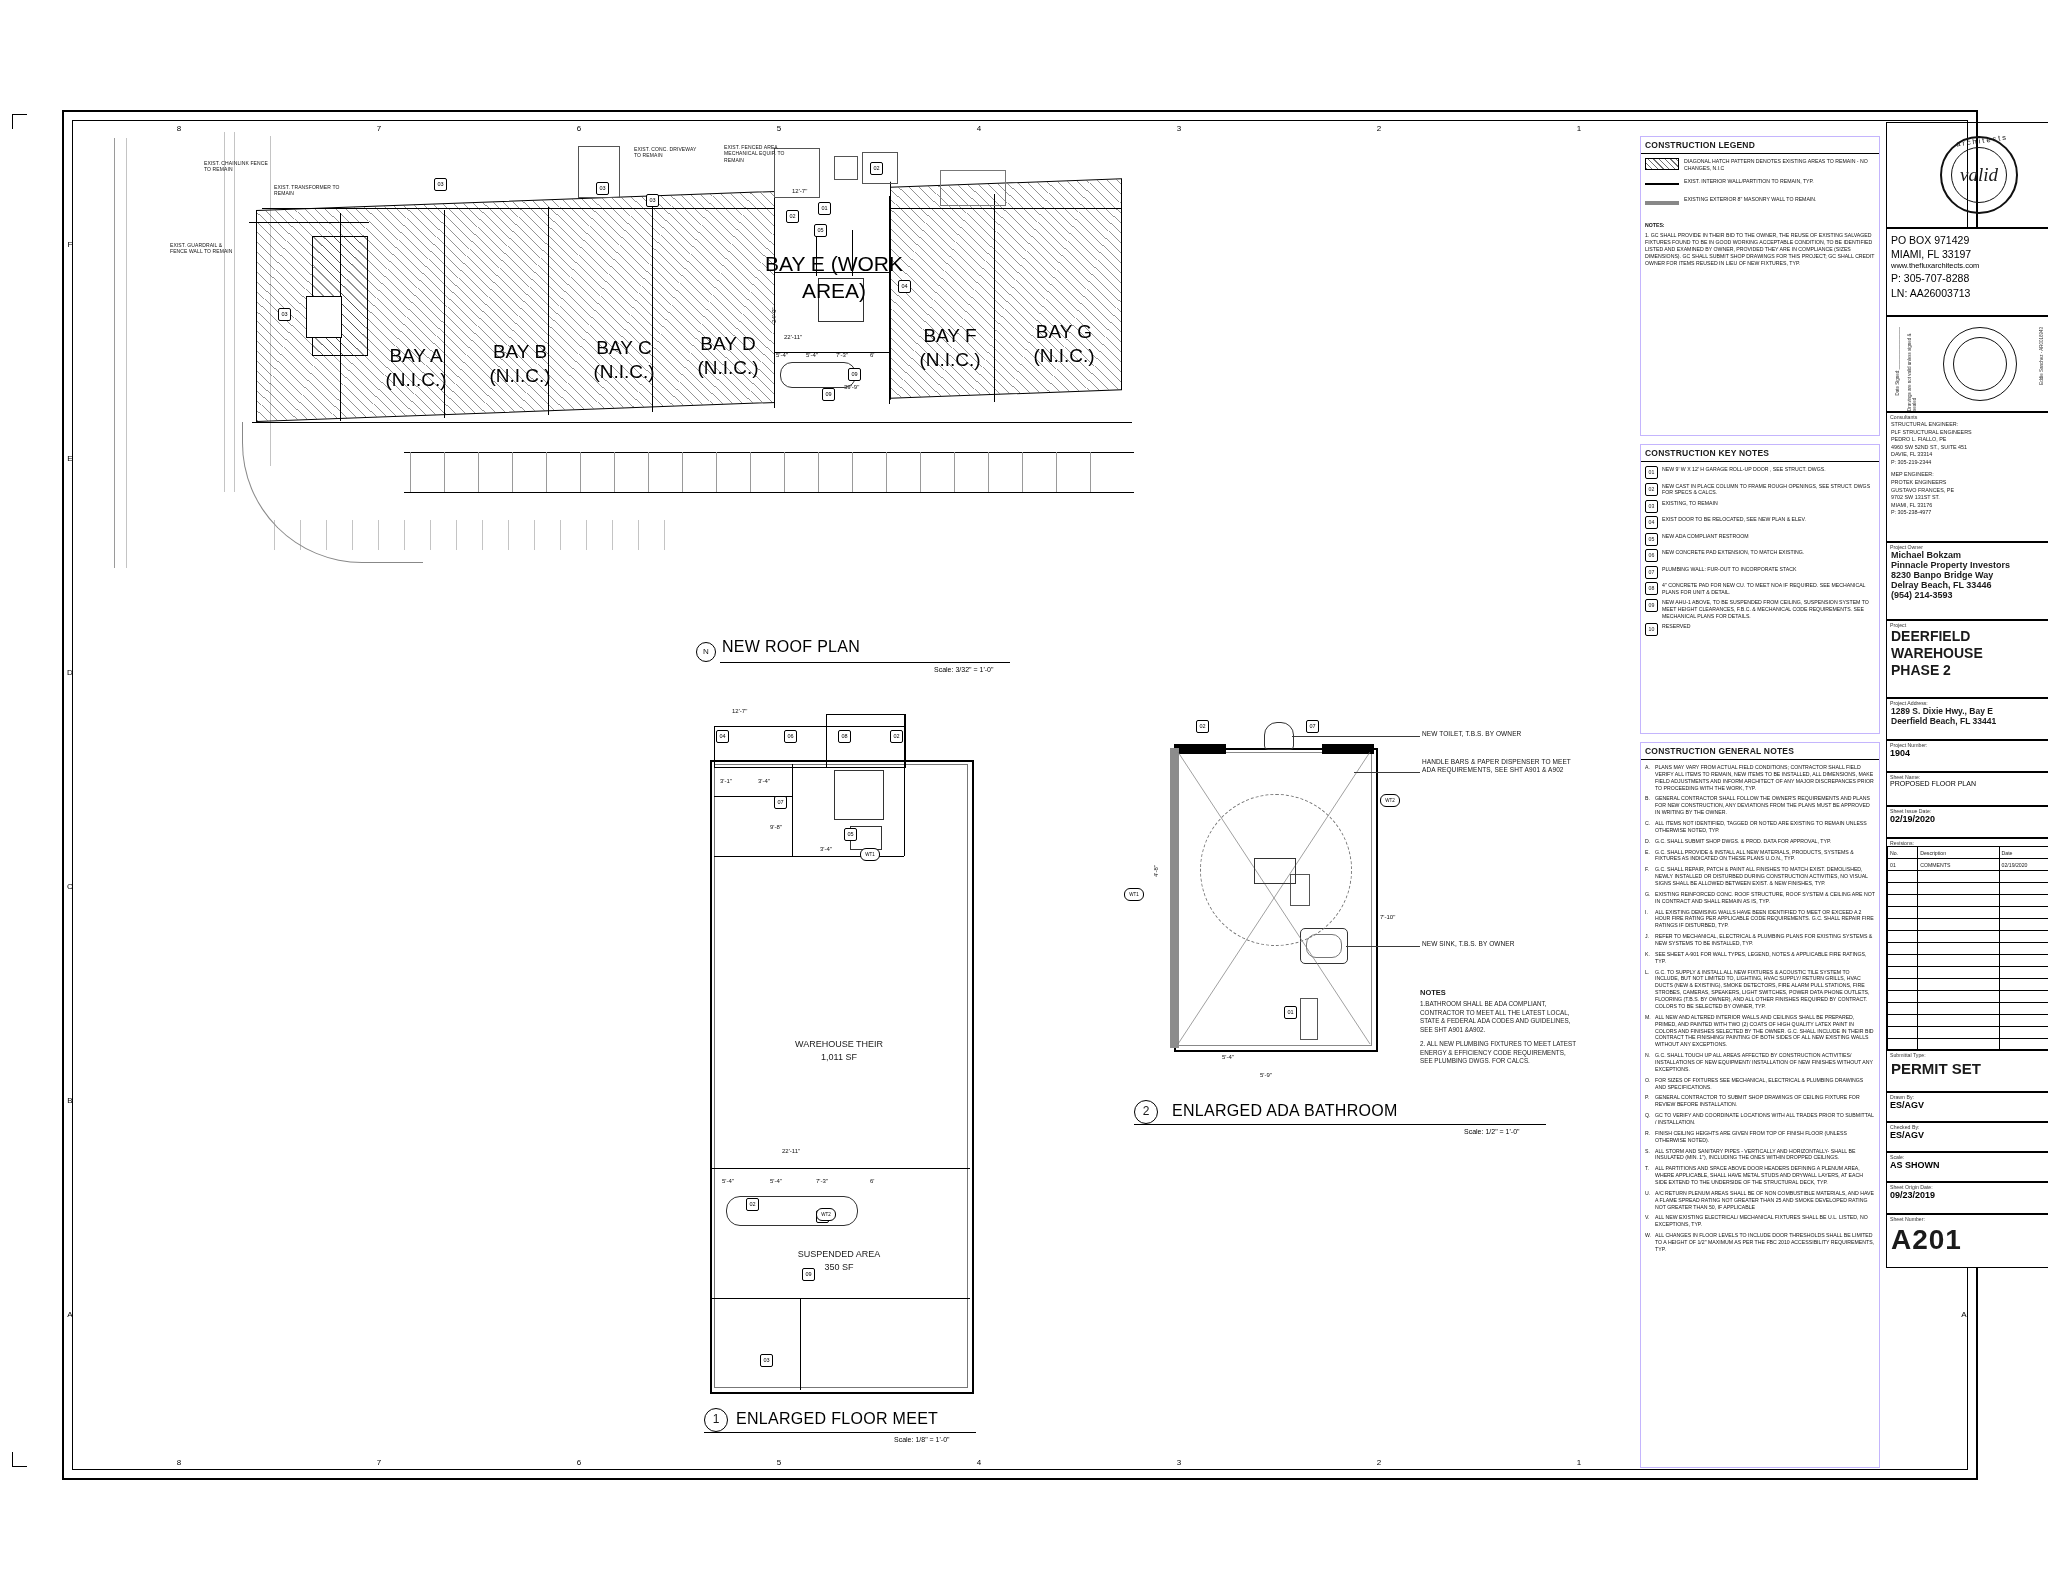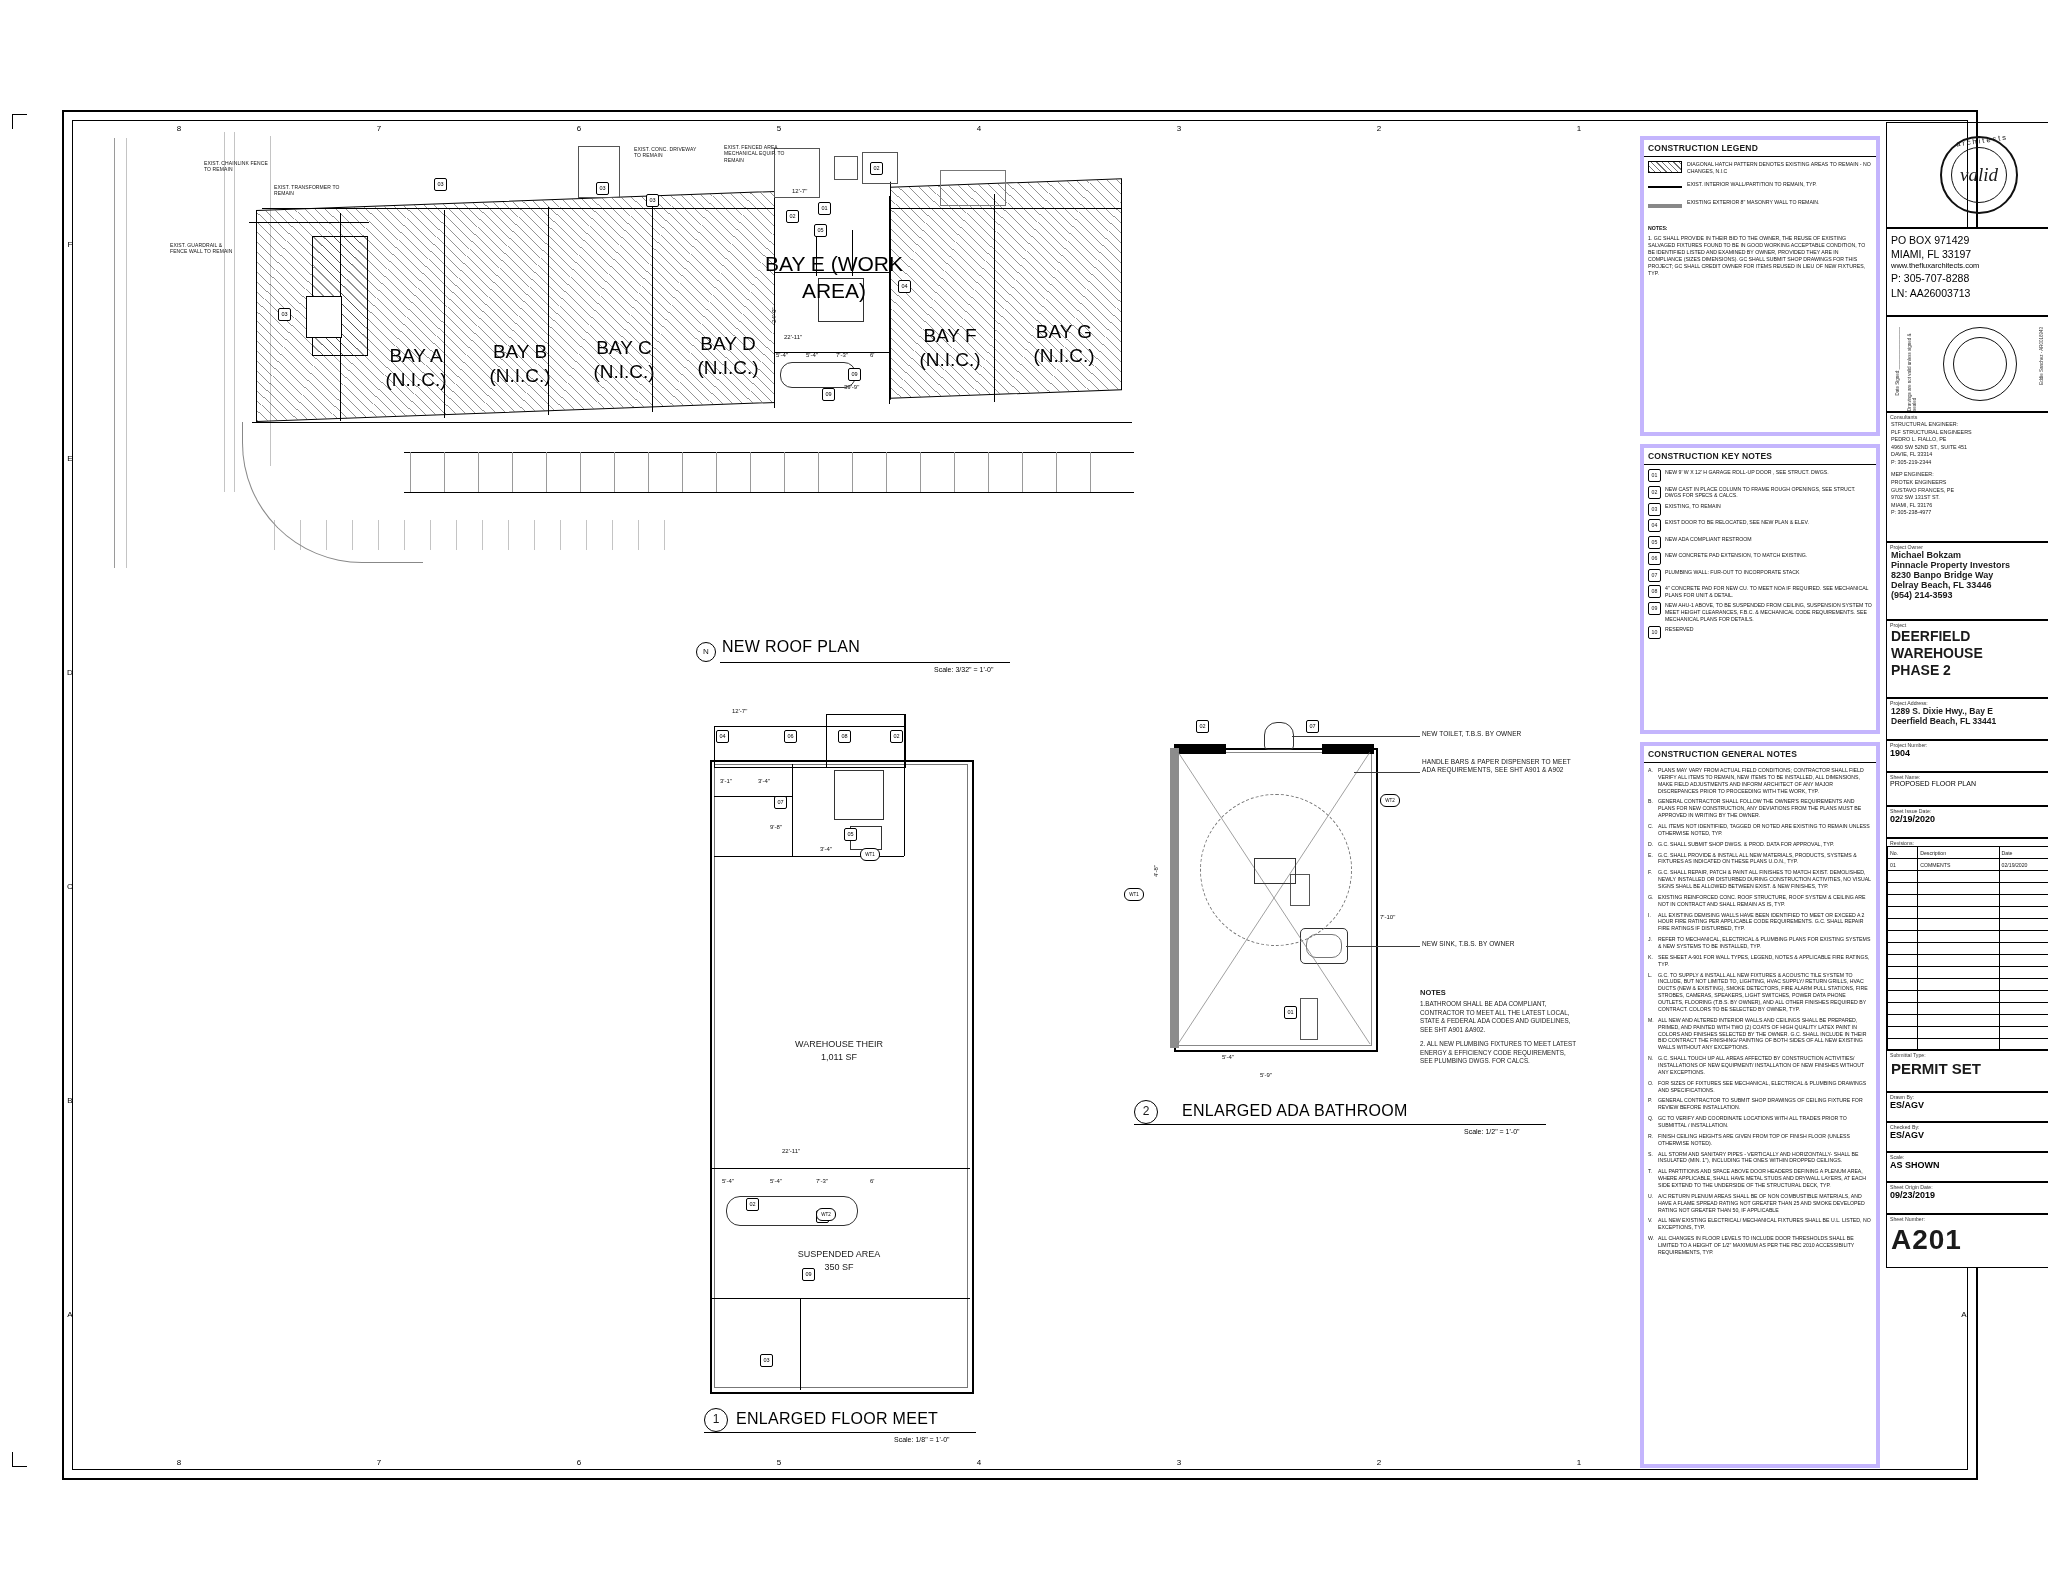--- a/index.html
+++ b/index.html
@@ -50,21 +50,21 @@
   .plantitle{position:absolute;font-size:16px;color:#000;letter-spacing:.3px;}
   .planscale{position:absolute;font-size:7px;color:#000;}
   .plan-underline{position:absolute;height:1px;background:#000;}
   .numbubble{position:absolute;width:22px;height:22px;border:1.4px solid #000;border-radius:50%;text-align:center;line-height:21px;font-size:12px;background:#fff;}
 
   
   .north{position:absolute;width:18px;height:18px;border:1px solid #000;border-radius:50%;font-size:8px;line-height:17px;text-align:center;}
 
   
   .notes-col{position:absolute;left:1640px;top:122px;width:240px;height:1346px;}
-  .note-box{position:absolute;left:0;border:4px solid #c4b5fd;box-sizing:border-box;background:#fff;}
+  .note-box{position:absolute;left:0;border:1px solid #c4b5fd;box-sizing:border-box;background:#fff;}
   .note-head{font-size:8.5px;font-weight:bold;padding:3px 4px;border-bottom:1px solid #000;letter-spacing:.2px;}
   .note-body{padding:4px;}
 
   .legend-row{display:flex;align-items:flex-start;margin-bottom:6px;}
   .legend-swatch{width:34px;height:12px;border:1px solid #000;margin-right:5px;flex:none;box-sizing:border-box;}
   .legend-swatch.hatchsw{background-image:repeating-linear-gradient(45deg, rgba(0,0,0,.55) 0 .9px, rgba(0,0,0,0) .9px 4px);}
   .legend-line{width:34px;height:12px;margin-right:5px;flex:none;position:relative;}
   .legend-line:after{content:"";position:absolute;left:0;right:0;top:5px;height:2px;background:#000;}
   .legend-line.thick:after{height:4px;background:#888;}
   .legend-text{font-size:5.2px;line-height:1.35;color:#111;}
@@ -403,21 +403,21 @@
       <div class="dim" style="left:276px;top:206px;">7'-10"</div>
       <div class="dim" style="left:46px;top:160px;transform:rotate(-90deg);">4'-8"</div>
 
       <div class="keynote-bubble" style="left:92px;top:12px;">02</div>
       <div class="keynote-bubble" style="left:202px;top:12px;">07</div>
       <div class="keynote-bubble" style="left:180px;top:298px;">01</div>
       <div class="circle-tag" style="left:276px;top:86px;width:18px;height:11px;border-radius:6px;font-size:4.5px;line-height:11px;">WT2</div>
       <div class="circle-tag" style="left:20px;top:180px;width:18px;height:11px;border-radius:6px;font-size:4.5px;line-height:11px;">WT1</div>
 
       <div class="numbubble" style="left:30px;top:392px;">2</div>
-      <div class="plantitle" style="left:78px;top:394px;">ENLARGED ADA BATHROOM</div>
+      <div class="plantitle" style="left:68px;top:394px;">ENLARGED ADA BATHROOM</div>
       <div class="plan-underline" style="left:30px;top:416px;width:412px;"></div>
       <div class="planscale" style="left:360px;top:420px;">Scale: 1/2" = 1'-0"</div>
     </div>
 
   </div>
 
   <div class="notes-col">
 
     <div class="note-box" style="top:14px;width:240px;height:300px;">
       <div class="note-head">CONSTRUCTION LEGEND</div>

